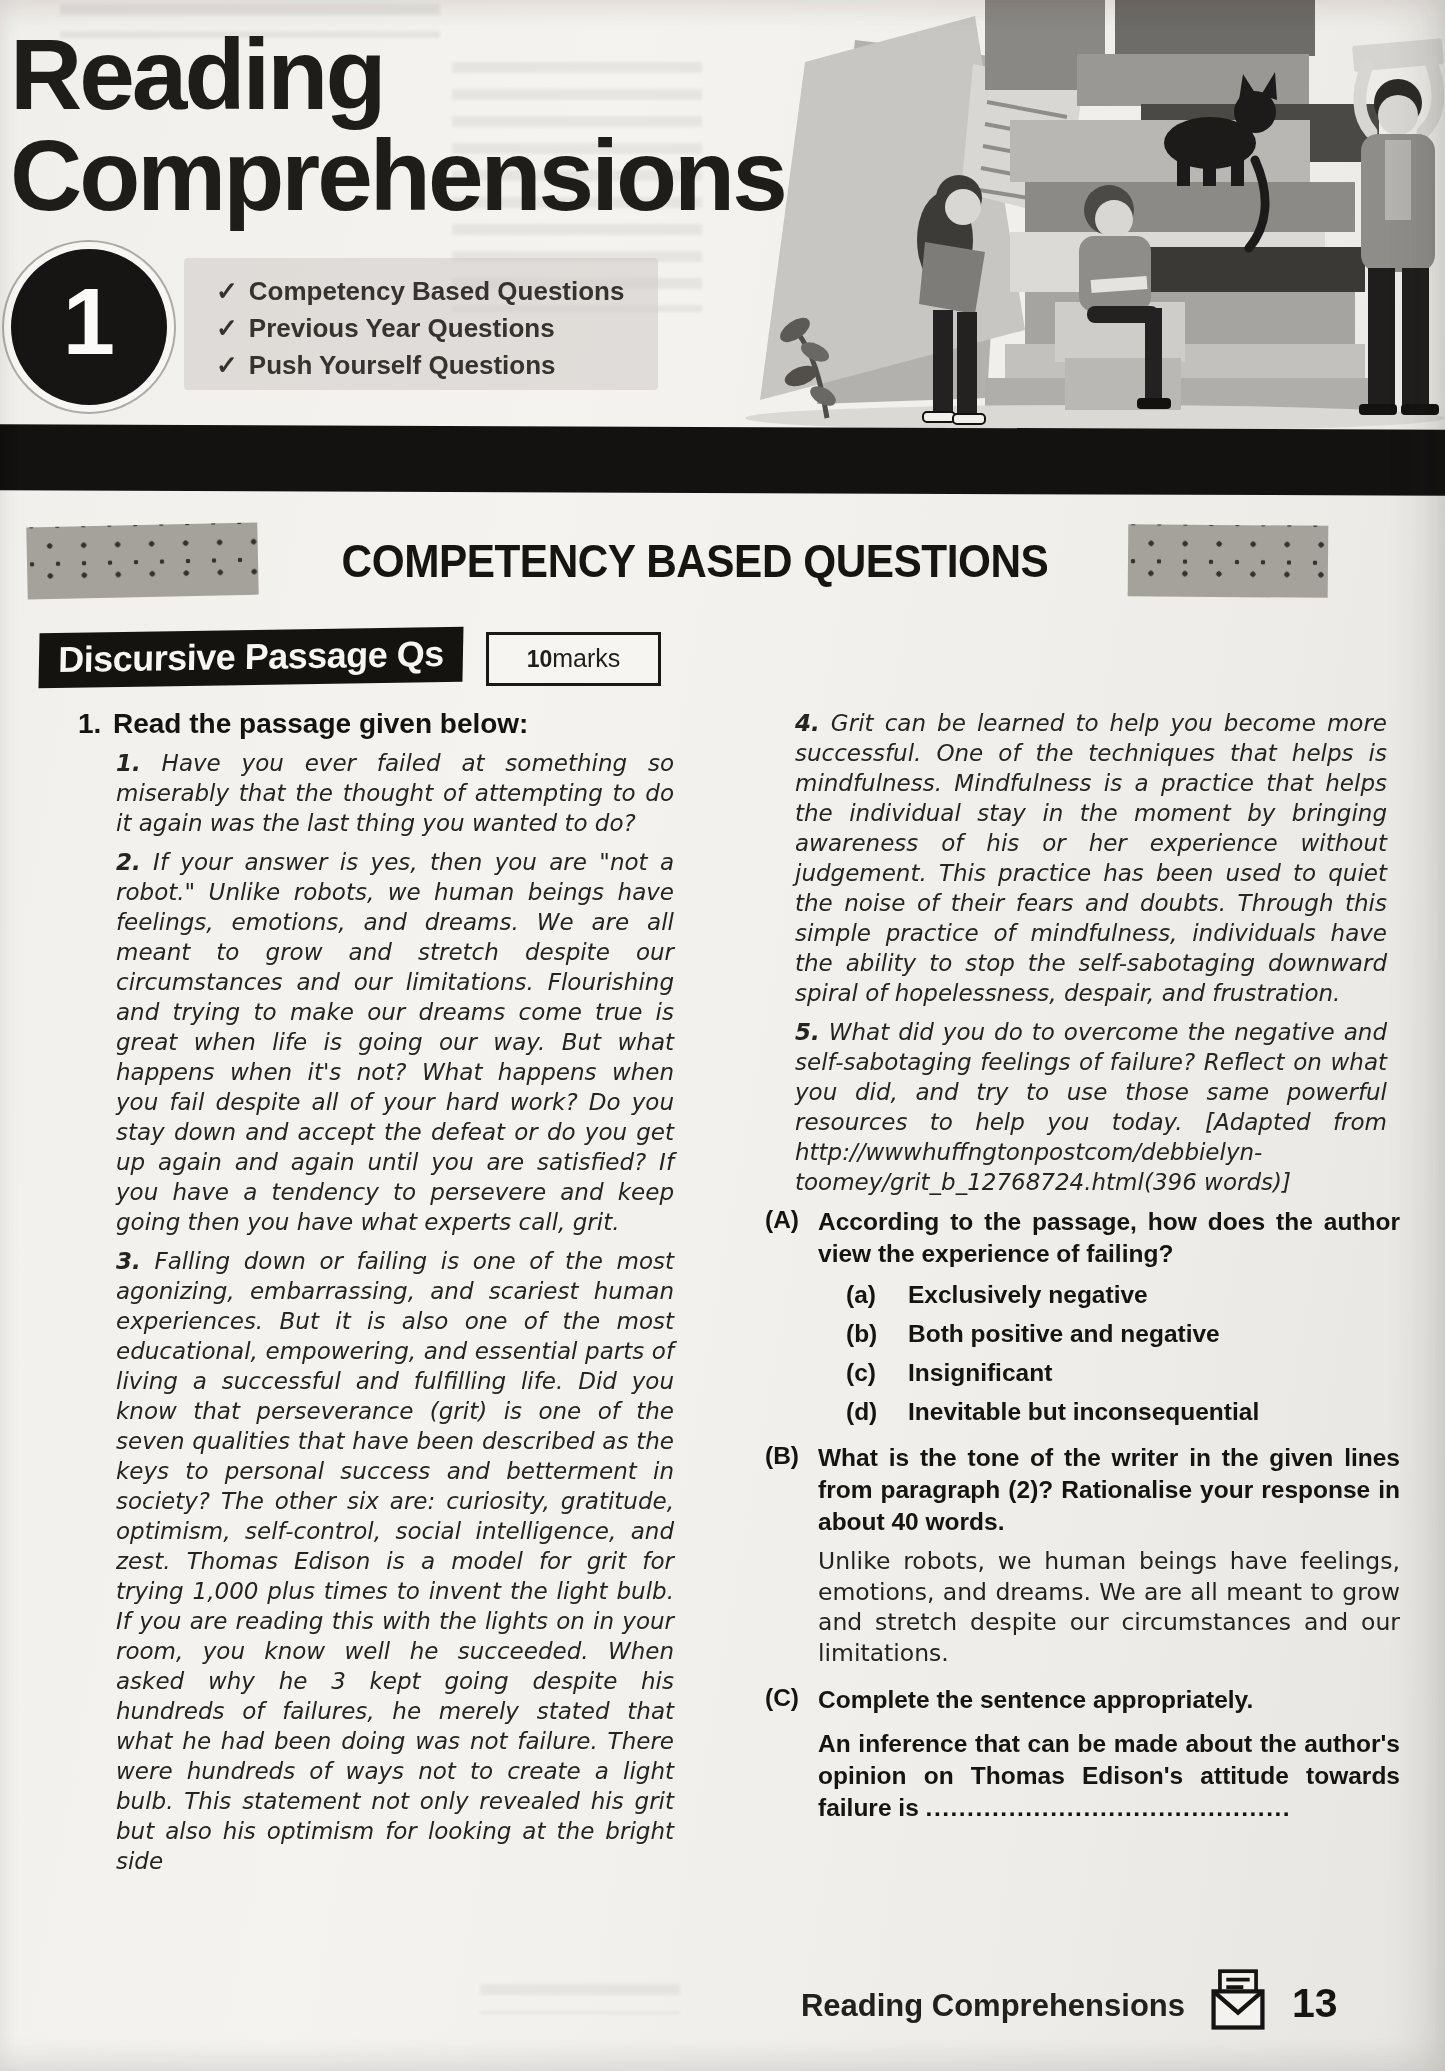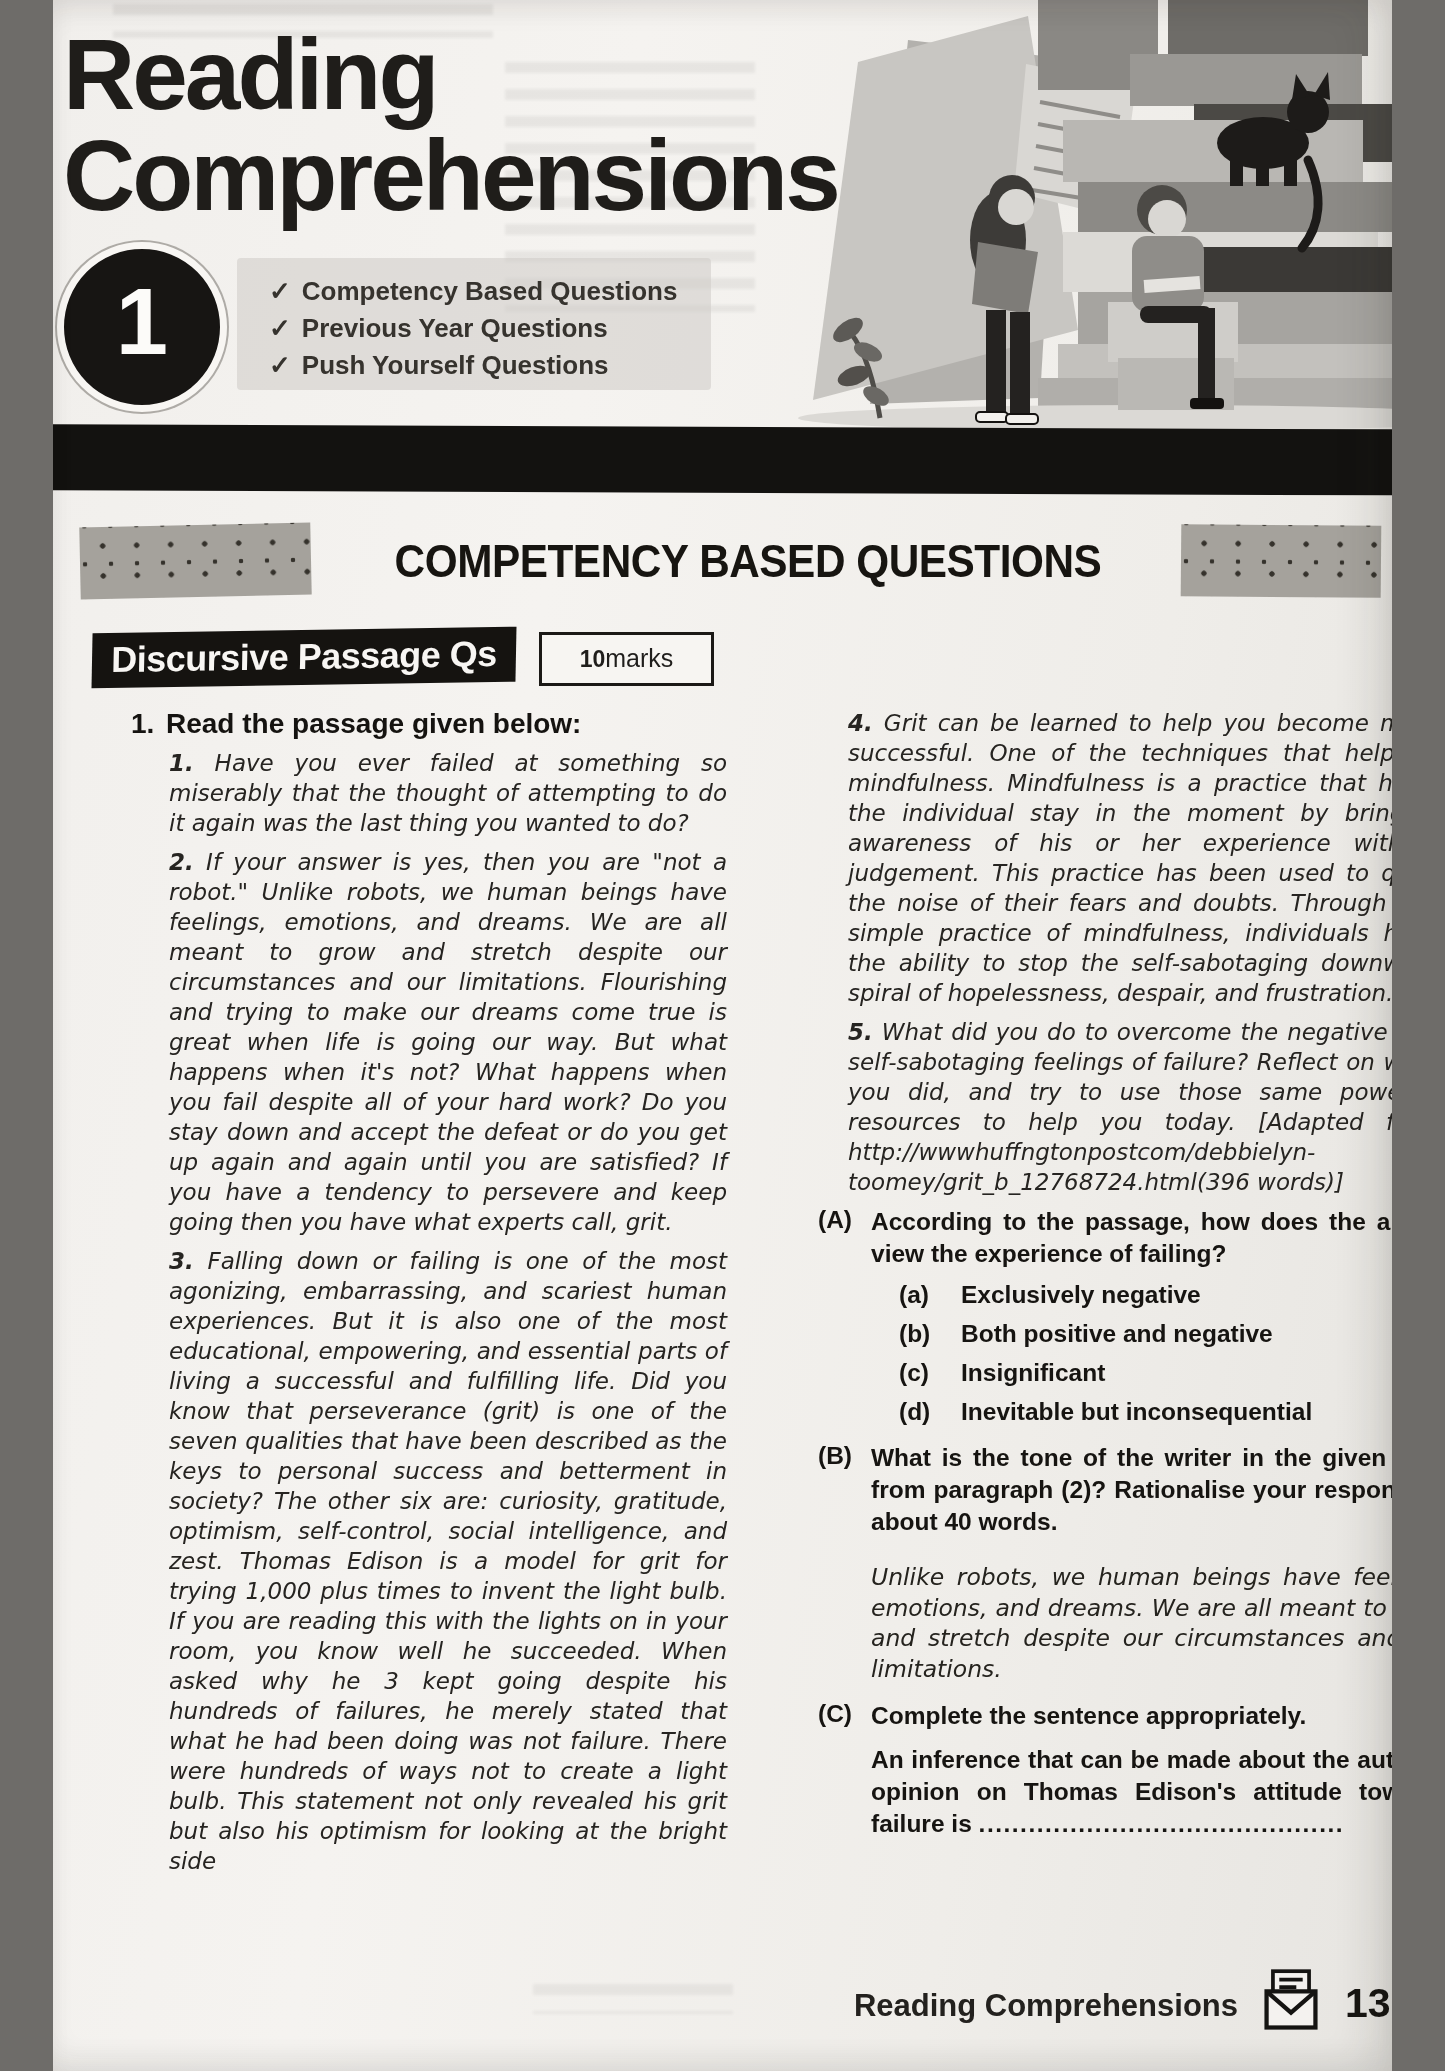--- a/index.html
+++ b/index.html
@@ -1,17 +1,17 @@
 <!DOCTYPE html>
 <html><head>
 <meta charset="utf-8">
 <style>
   * { margin:0; padding:0; box-sizing:border-box; }
   body { background:#6e6c69; font-family:"Liberation Sans", sans-serif; }
-  .page { position:relative; width:1339px; height:2071px; margin:0 auto; overflow:hidden;
+  .page { position:relative; width:1445px; height:2071px; margin:0 auto; overflow:hidden;
           background:linear-gradient(100deg,#f1efec 0%,#f5f3f0 35%,#efede9 72%,#e7e5e1 100%);
           color:#201e1c; }
   .page::after { content:""; position:absolute; inset:0; z-index:60; pointer-events:none;
           box-shadow: inset -24px 0 36px rgba(40,36,30,.10), inset 0 -14px 26px rgba(40,36,30,.05),
                       inset 0 12px 22px rgba(40,36,30,.04); }
   .ghost { position:absolute; z-index:1; opacity:.07; filter:blur(1.4px);
           background:repeating-linear-gradient(to bottom,#3c3a38 0 11px, transparent 11px 27px); }
   .g1 { left:452px; top:62px; width:250px; height:250px; }
   .g2 { left:60px; top:4px; width:380px; height:34px; }
   .g3 { left:480px; top:1984px; width:200px; height:30px; opacity:.06; }
@@ -68,21 +68,21 @@
   .para.first { margin-top:92px; }
 
   .answer-intro { margin:6px 0 14px 40px; width:592px; text-align:justify; font-size:24.5px;
           font-weight:700; line-height:31px; color:#161411; }
 
   .question { position:relative; margin:0 0 16px 10px; padding-left:53px; width:635px; }
   .q-label { position:absolute; left:0; top:0; font-size:24.5px; font-weight:700; color:#161411; }
   .q-text  { display:block; font-size:24.5px; font-weight:700; line-height:32px; text-align:justify; color:#161411; }
   .opt { position:relative; margin:11px 0 0 28px; padding-left:62px; font-size:24.5px; font-weight:700; color:#161411; }
   .opt-label { position:absolute; left:0; }
-  .q-quote { margin-top:24px; font-family:"DejaVu Sans",sans-serif; font-style:italic; font-size:23.5px;
+  .q-quote { margin-top:8px; font-family:"DejaVu Sans",sans-serif; font-size:23.5px;
           line-height:30.5px; text-align:justify; color:#25231e; font-weight:400; }
   .q-completion { margin-top:12px; font-size:24.5px; font-weight:700; line-height:32px;
           text-align:justify; color:#161411; }
   .dots { letter-spacing:1.5px; }
 
   
   .footnote { position:absolute; left:36px; top:1926px; z-index:3; font-family:"Liberation Sans",sans-serif;
           font-style:italic; font-weight:700; font-size:25px; color:#12100d; }
   .footnote .star { font-style:normal; margin-right:12px; font-size:27px; }
   .footer-title { position:absolute; left:680px; top:1988px; width:505px; z-index:3; text-align:right;

